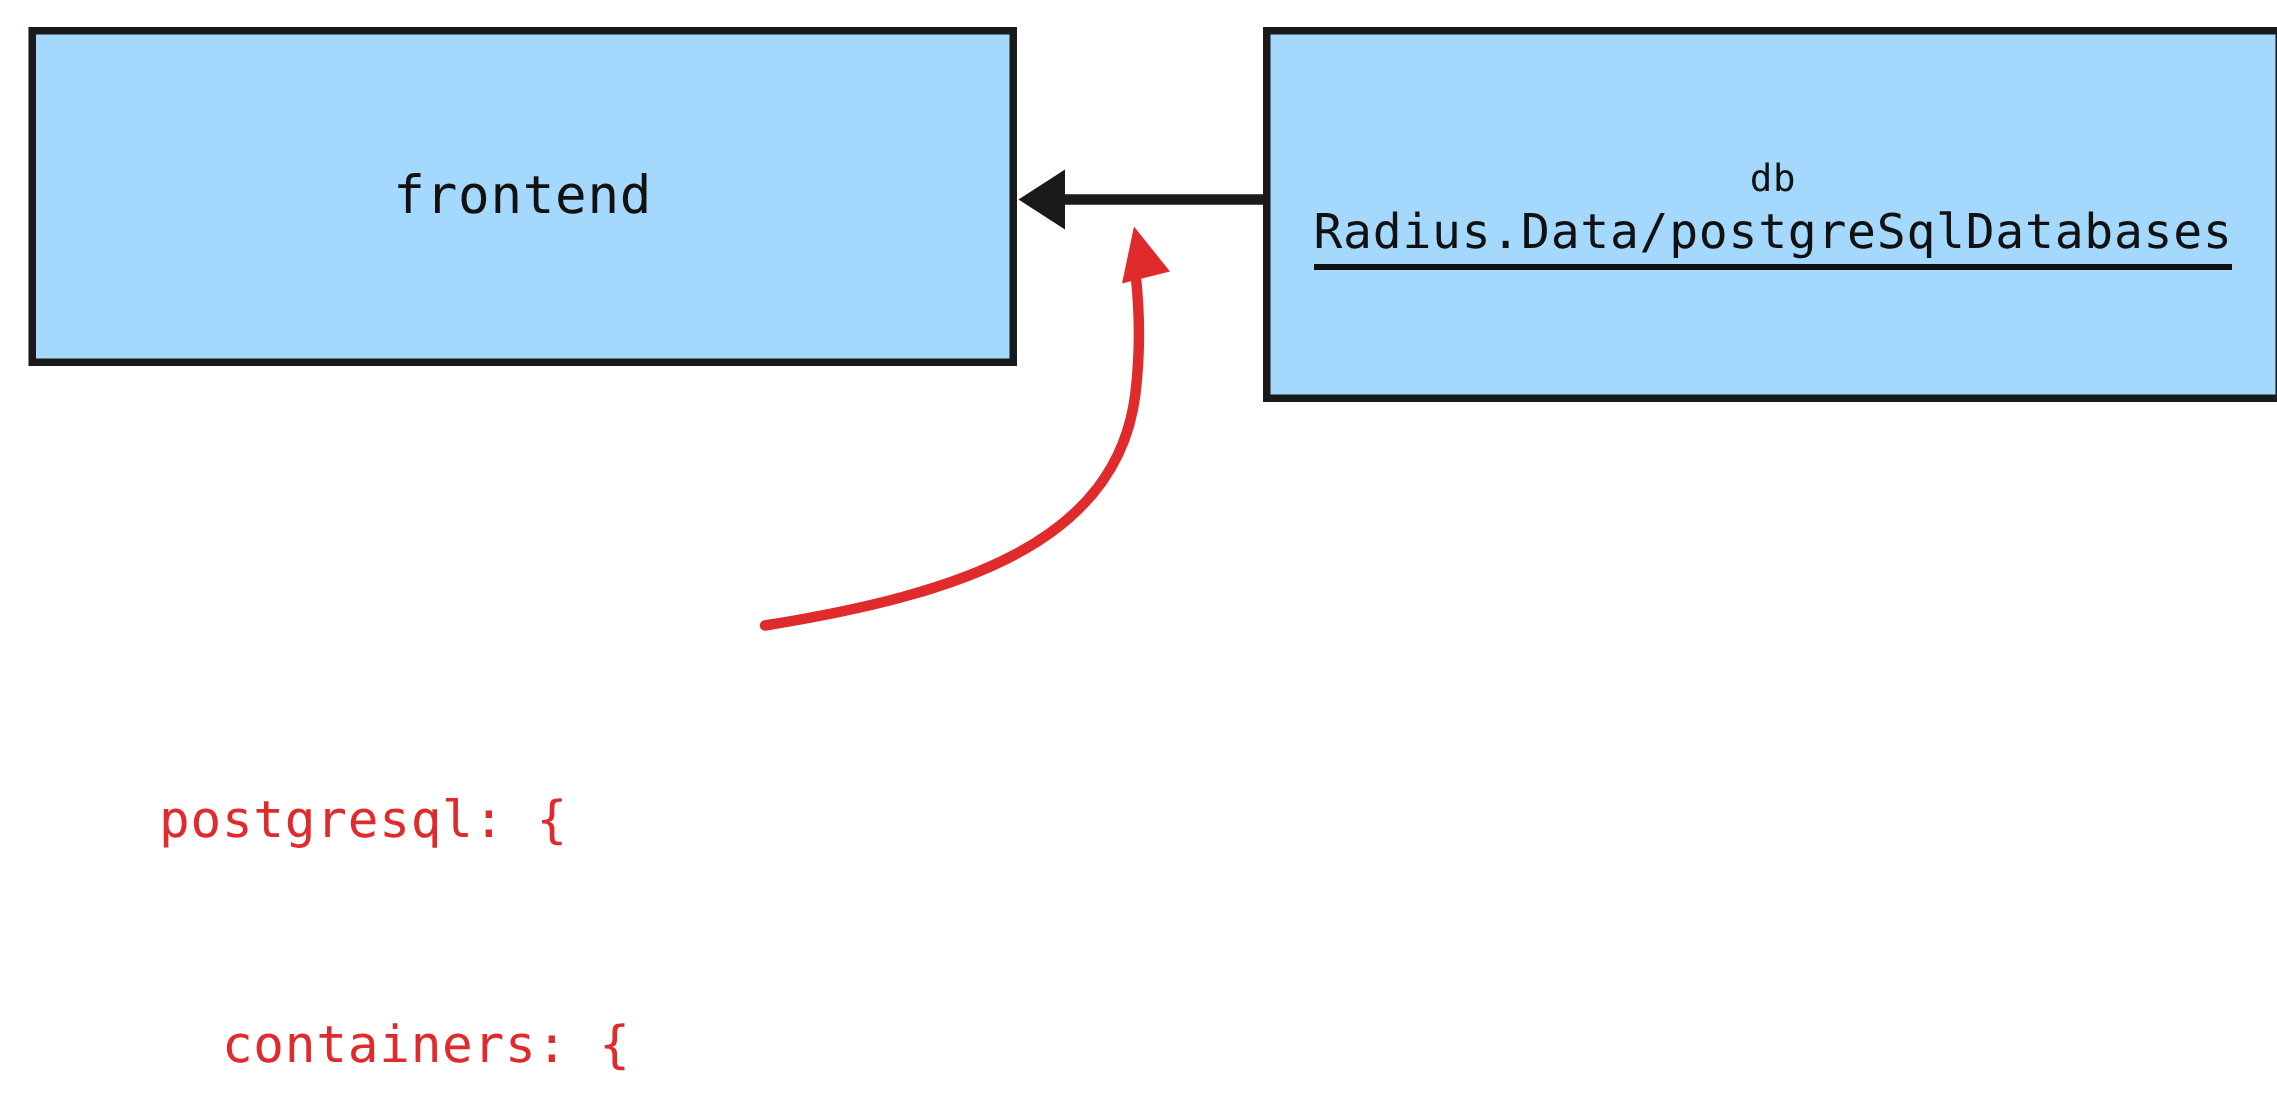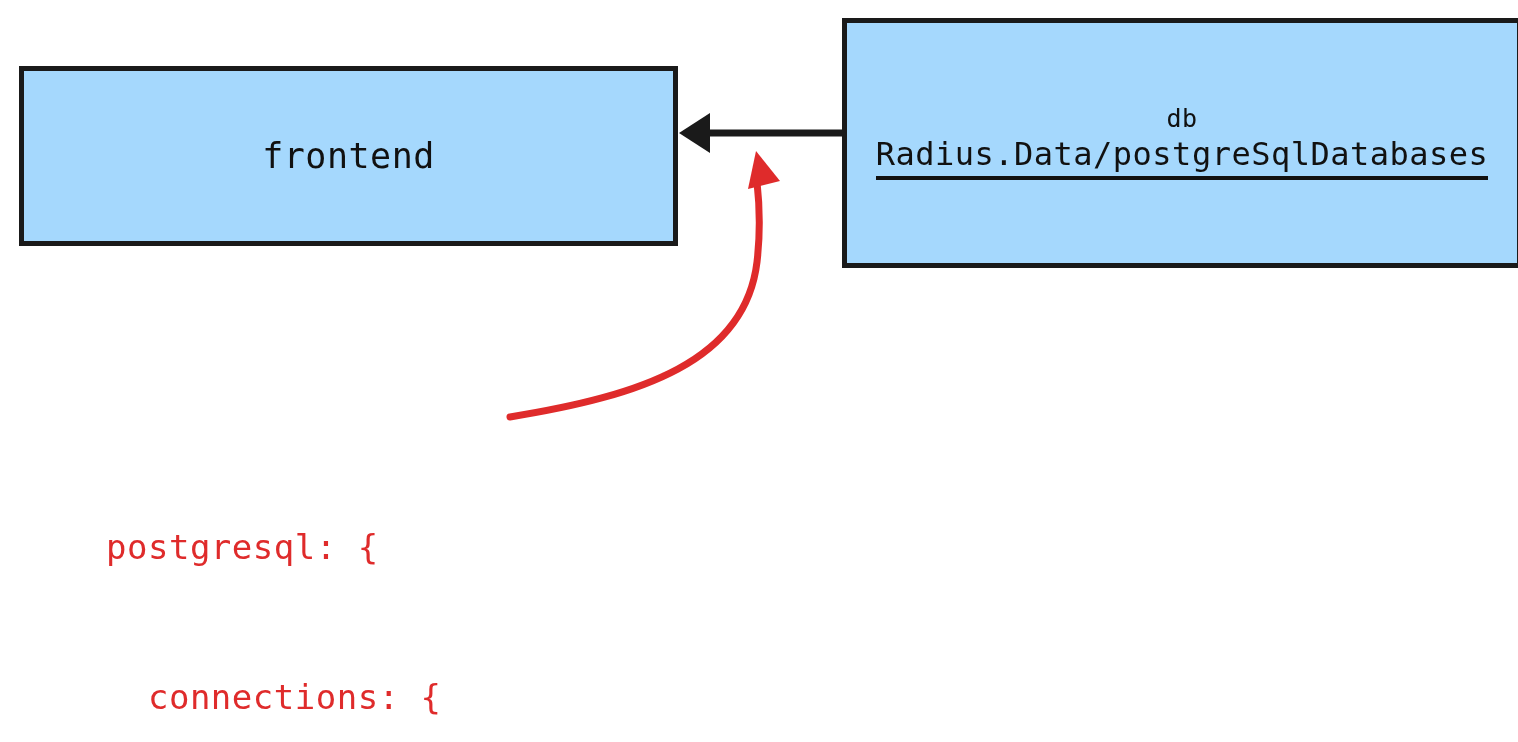--- a/index.html
+++ b/index.html
@@ -32,22 +32,21 @@
     border: 5px solid #1a1a1a;
     display: flex;
     flex-direction: column;
     align-items: center;
     justify-content: center;
   }
   #box-frontend {
     left: 19px;
     top: 18px;
     width: 659px;
-    height: 180px;
-    margin-top: 48px;
+    height: 226px;
   }
   #box-db {
     left: 842px;
     top: 18px;
     width: 680px;
     height: 250px;
   }
 
   .res-name {
     color: #111111;
@@ -118,19 +117,19 @@
     </g>
 
     <g>
       <path d="M 510 417 C 640 396 745 362 757 262 C 761 228 759 200 757 182" fill="none" stroke="#df2b2b" stroke-width="7" stroke-linecap="round"></path>
       <polygon points="756,151 780,181 748,189" fill="#df2b2b"></polygon>
     </g>
   </svg>
 
   <div id="code-annotation">
     <span class="code-line">postgresql: {</span>
-    <span class="code-line">  connections: {</span>
+    <span class="code-line">  containers: {</span>
     
     
     
   </div>
 
 </div>
 
 </body></html>

